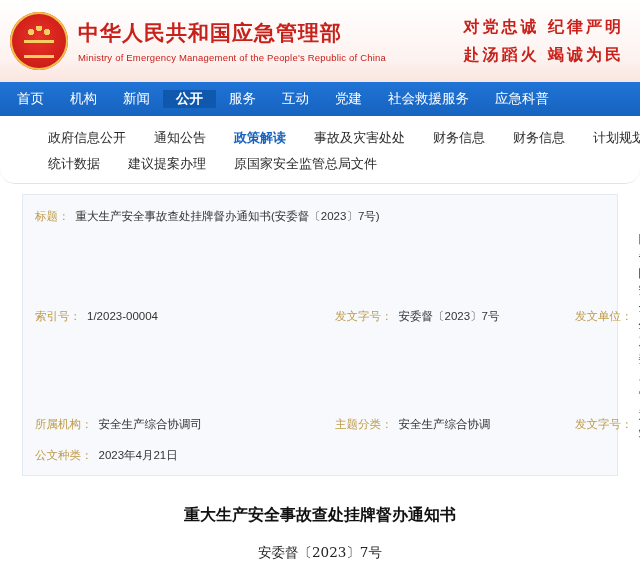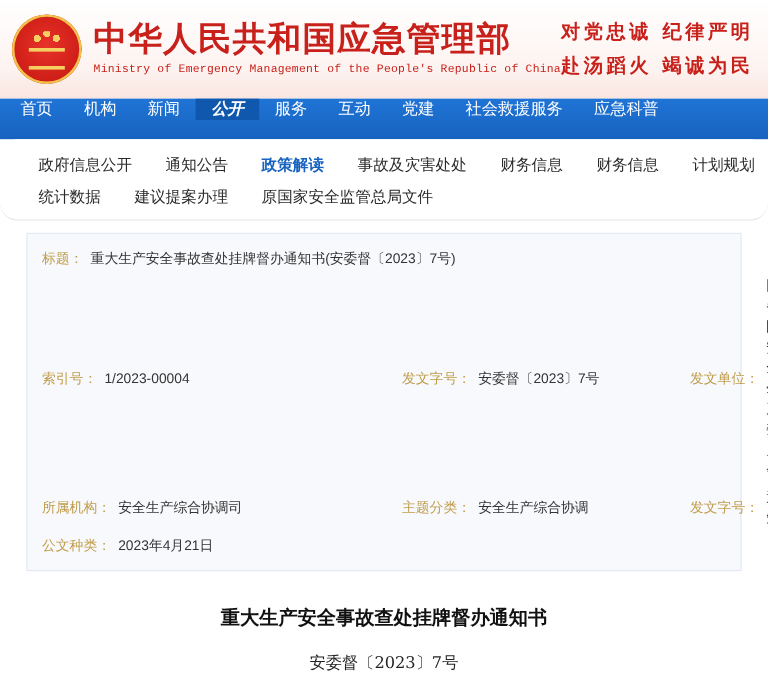--- a/index.html
+++ b/index.html
@@ -57,29 +57,29 @@
     height: 12px;
     transform: translateX(-50%);
     border-top: 3px solid #f6cf63;
     border-bottom: 3px solid #f6cf63;
   }
   .title-block {
     flex: 0 0 auto;
   }
   .title-cn {
     font-family: "DejaVu Serif", "Liberation Serif", serif;
-    font-size: 28px;
+    font-size: 21px;
     font-weight: bold;
     color: #c8201a;
     letter-spacing: 1px;
     line-height: 34px;
     white-space: nowrap;
   }
   .title-en {
-    font-family: Liberation Mono, monospace;
+    font-family: Liberation Sans, sans-serif;
     font-size: 9.5px;
     color: #c8201a;
     letter-spacing: 0.2px;
     line-height: 16px;
     white-space: nowrap;
   }
   .slogan {
     margin-left: auto;
     margin-right: 16px;
     text-align: left;
@@ -93,42 +93,41 @@
     line-height: 28px;
     letter-spacing: 3px;
     white-space: nowrap;
   }
 
   
   .nav-primary {
     height: 34px;
     background: linear-gradient(to bottom, #1f74d6 0%, #1763bf 100%);
     display: flex;
-    align-items: flex-start;
+    align-items: center;
     padding-left: 4px;
   }
   .nav-primary .nav-item {
     display: flex;
     align-items: center;
     padding: 0 13px;
     color: #ffffff;
     font-size: 13.5px;
     white-space: nowrap;
     cursor: pointer;
   }
   .nav-primary .nav-item.active {
     background: #0f58ad;
     font-weight: bold;
-    font-style: italic;
   }
 
   
   .nav-secondary {
     background: #ffffff;
-    padding: 9px 30px 6px 32px;
+    padding: 9px 30px 6px 48px;
     border-bottom: 1px solid #e3e3e3;
     border-radius: 15px;
   }
   .nav-sec-row {
     display: flex;
     align-items: center;
     padding: 4px 0;
   }
   .nav-sec-item {
     font-size: 13px;

